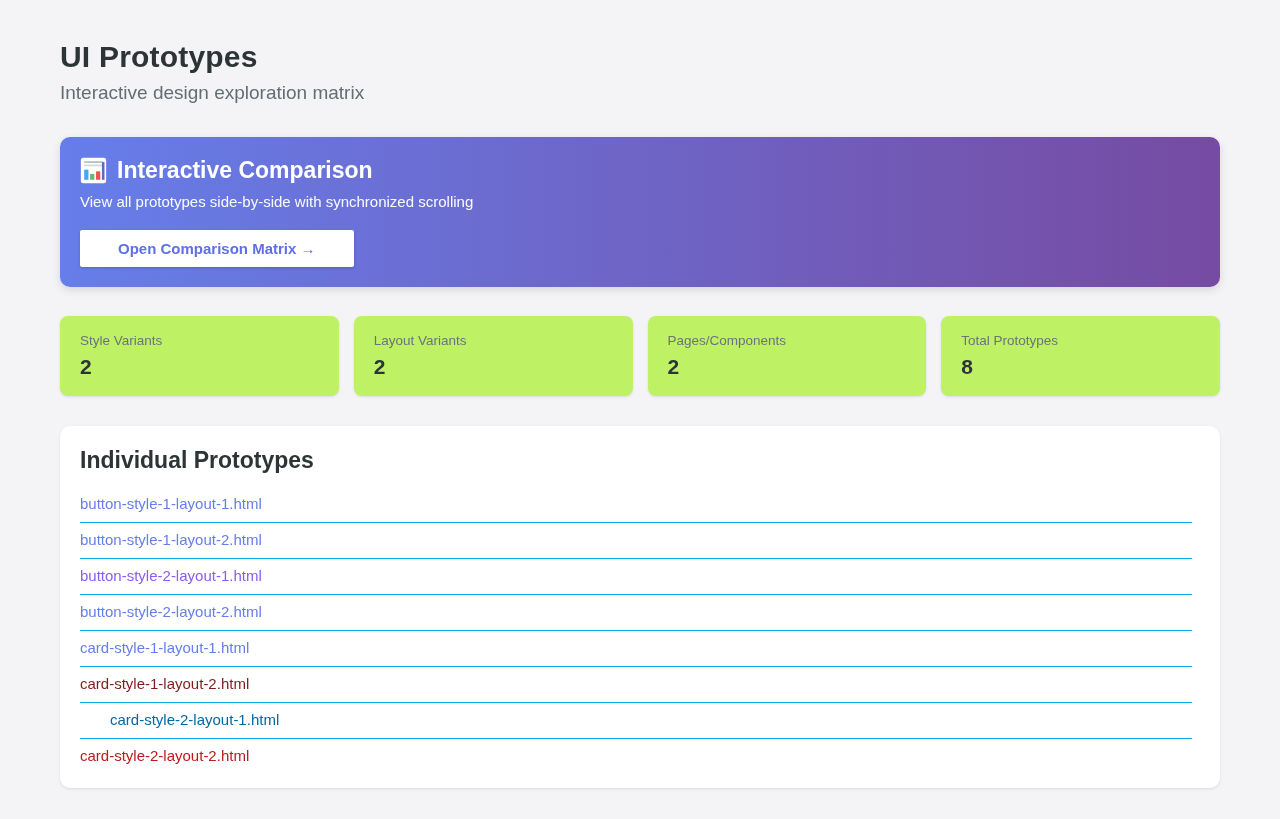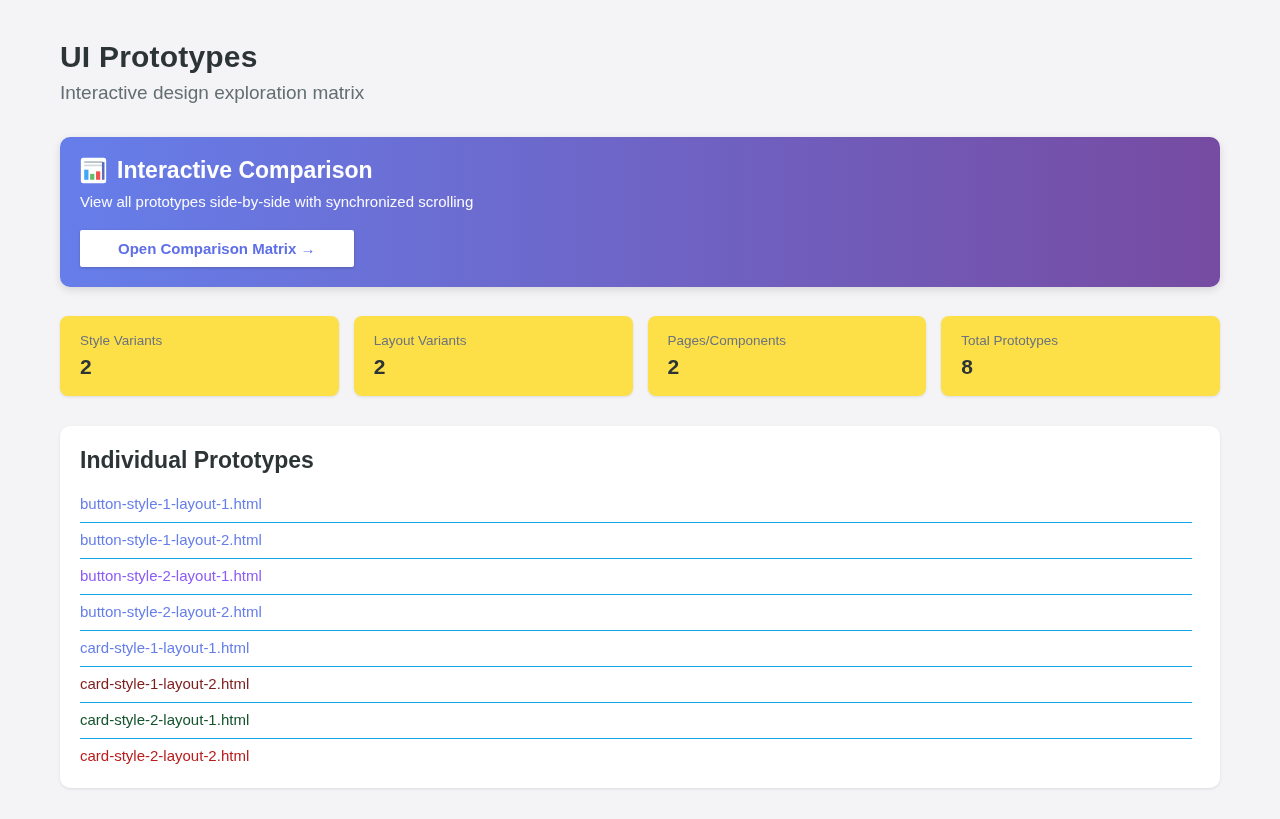--- a/index.html
+++ b/index.html
@@ -69,21 +69,21 @@
   }
 
   
   .stats-grid {
     display: grid;
     grid-template-columns: repeat(4, 1fr);
     gap: 15px;
     margin-bottom: 30px;
   }
   .stat-card {
-    background: #fde047;
+    background: #bef264;
     border-radius: 8px;
     padding: 17px 20px;
     box-shadow: 0 1px 3px rgba(0,0,0,0.1);
   }
   .stat-label {
     font-size: 13.5px;
     color: #6b7280;
     margin-bottom: 7px;
   }
   .stat-value {
@@ -190,21 +190,21 @@
 
   <li>
     <a href="#" style="color: rgb(102, 126, 234);">card-style-1-layout-1.html</a>
   </li>
 
   <li>
     <a href="#" style="color: #7f1d1d;">card-style-1-layout-2.html</a>
   </li>
 
   <li>
-    <a href="#" style="color: #14532d;">card-style-2-layout-1.html</a>
+    <a href="#" style="color: #0369a1; margin-left: 30px;">card-style-2-layout-1.html</a>
   </li>
 
   <li>
     <a href="#" style="color: #b91c1c;">card-style-2-layout-2.html</a>
   </li>
 </ul>
   </div>
 
 </div>
 

